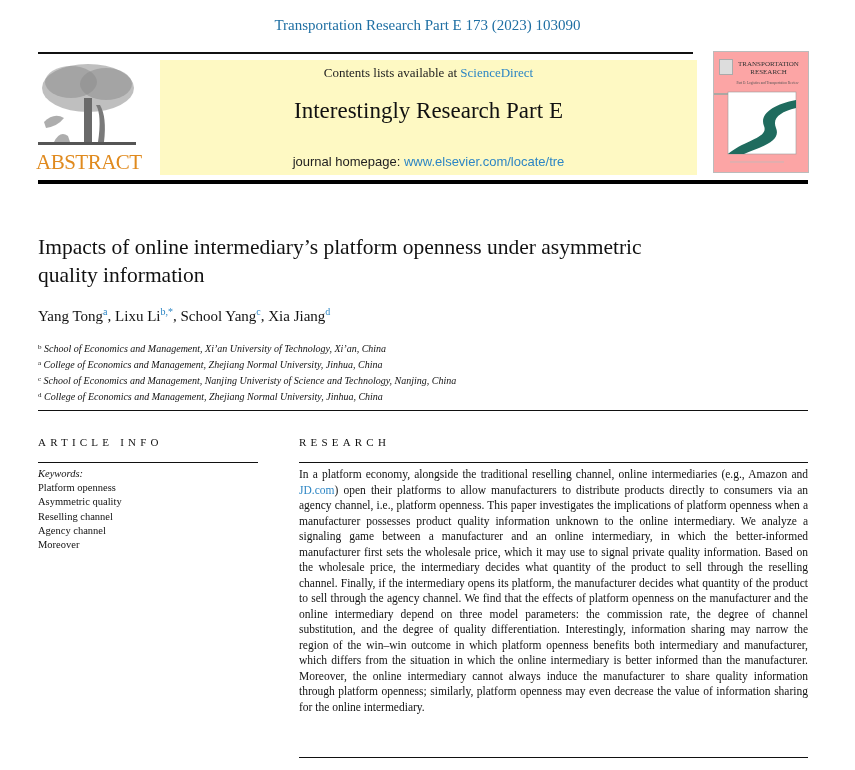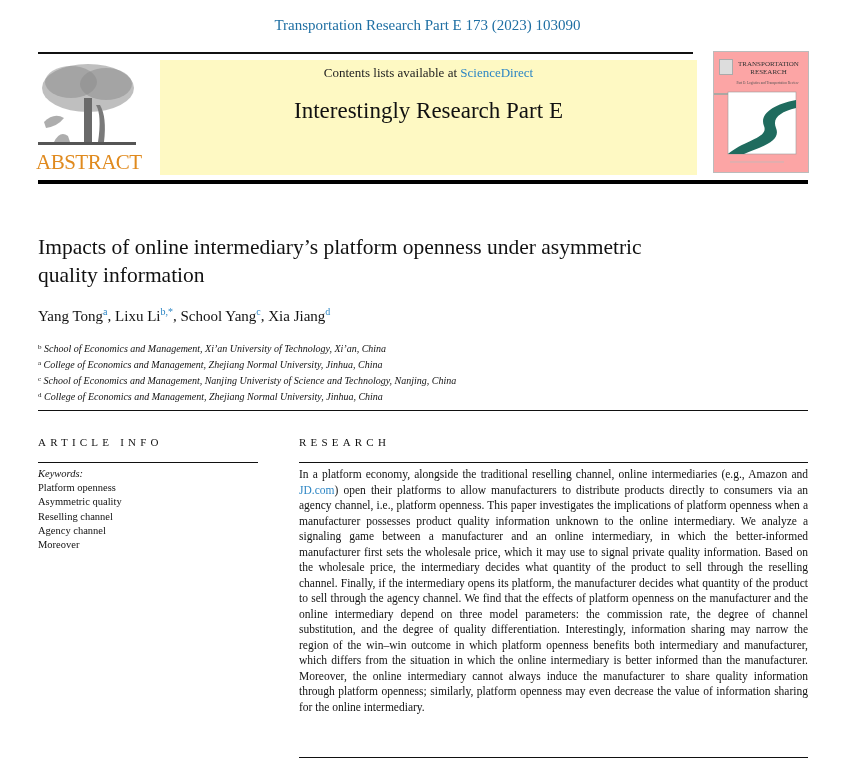--- a/index.html
+++ b/index.html
@@ -63,20 +63,23 @@
     </g>
   </svg>
   <div class="logo-word">ABSTRACT</div>
 </div>
 
 <div class="abs banner">
   <div class="banner-contents">
     <span>Contents lists available at </span><span class="link">ScienceDirect</span>
   </div>
   <div class="banner-title">Interestingly Research Part E</div>
+  <div class="banner-home">
+    <span>journal homepage: </span><span class="link">www.elsevier.com/locate/tre</span>
+  </div>
 </div>
 
 <div class="abs cover">
   <div class="cover-elogo"></div>
   <div class="cover-title">
     <div>TRANSPORTATION</div>
     <div>RESEARCH</div>
   </div>
   <div class="cover-sub">Part E: Logistics and Transportation Review</div>
   <svg width="94" height="82" viewBox="0 0 94 82">

